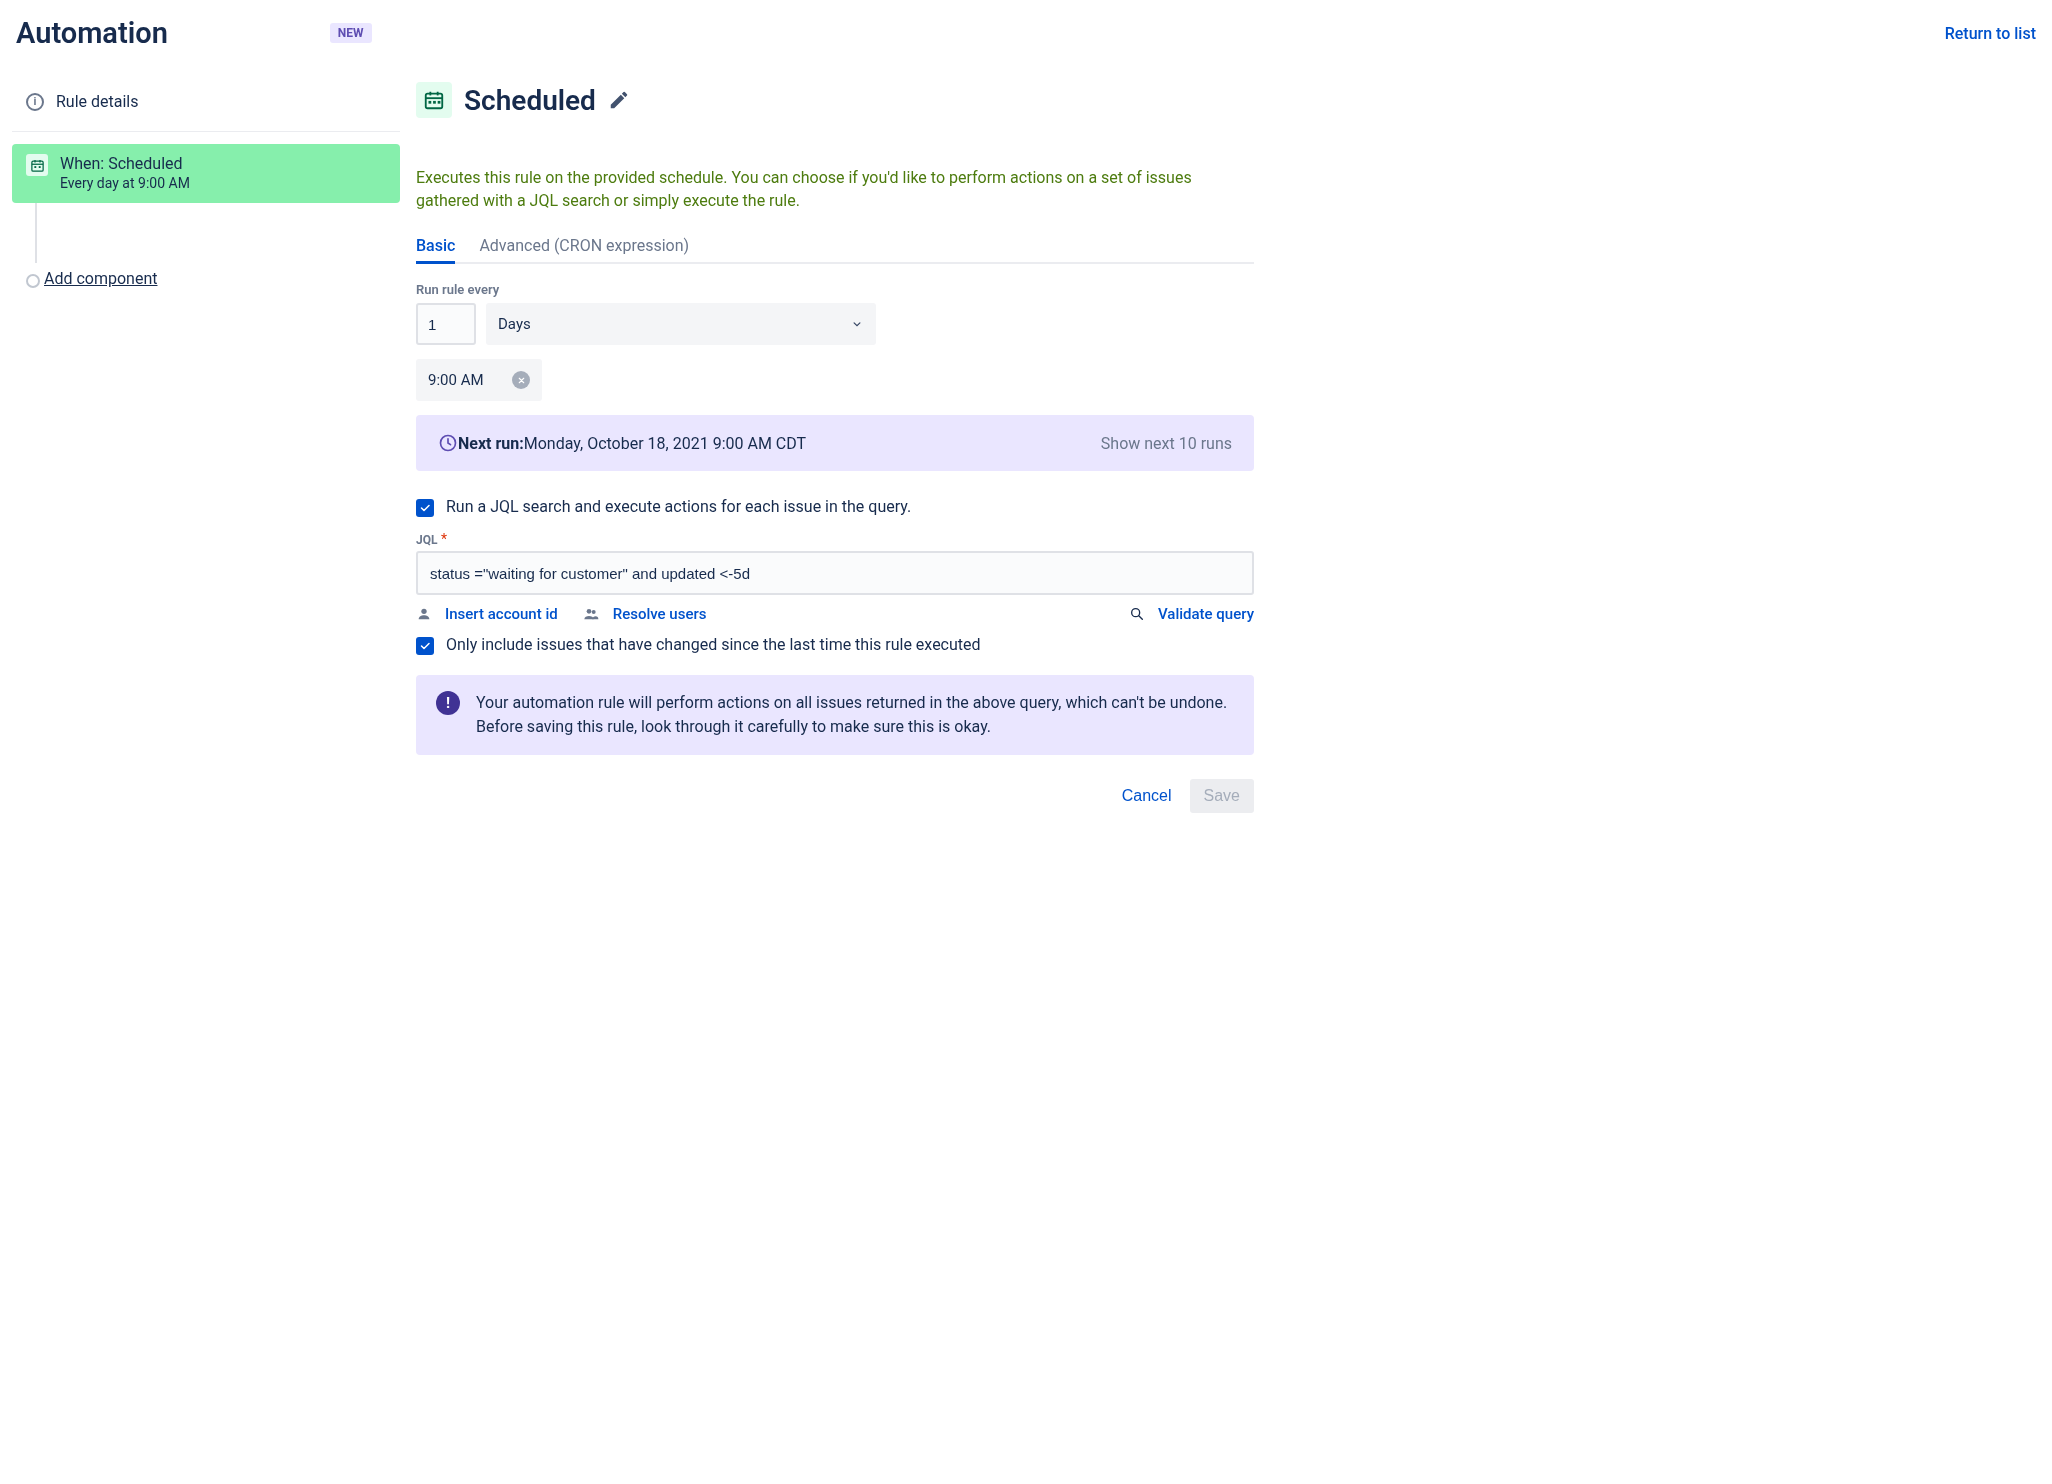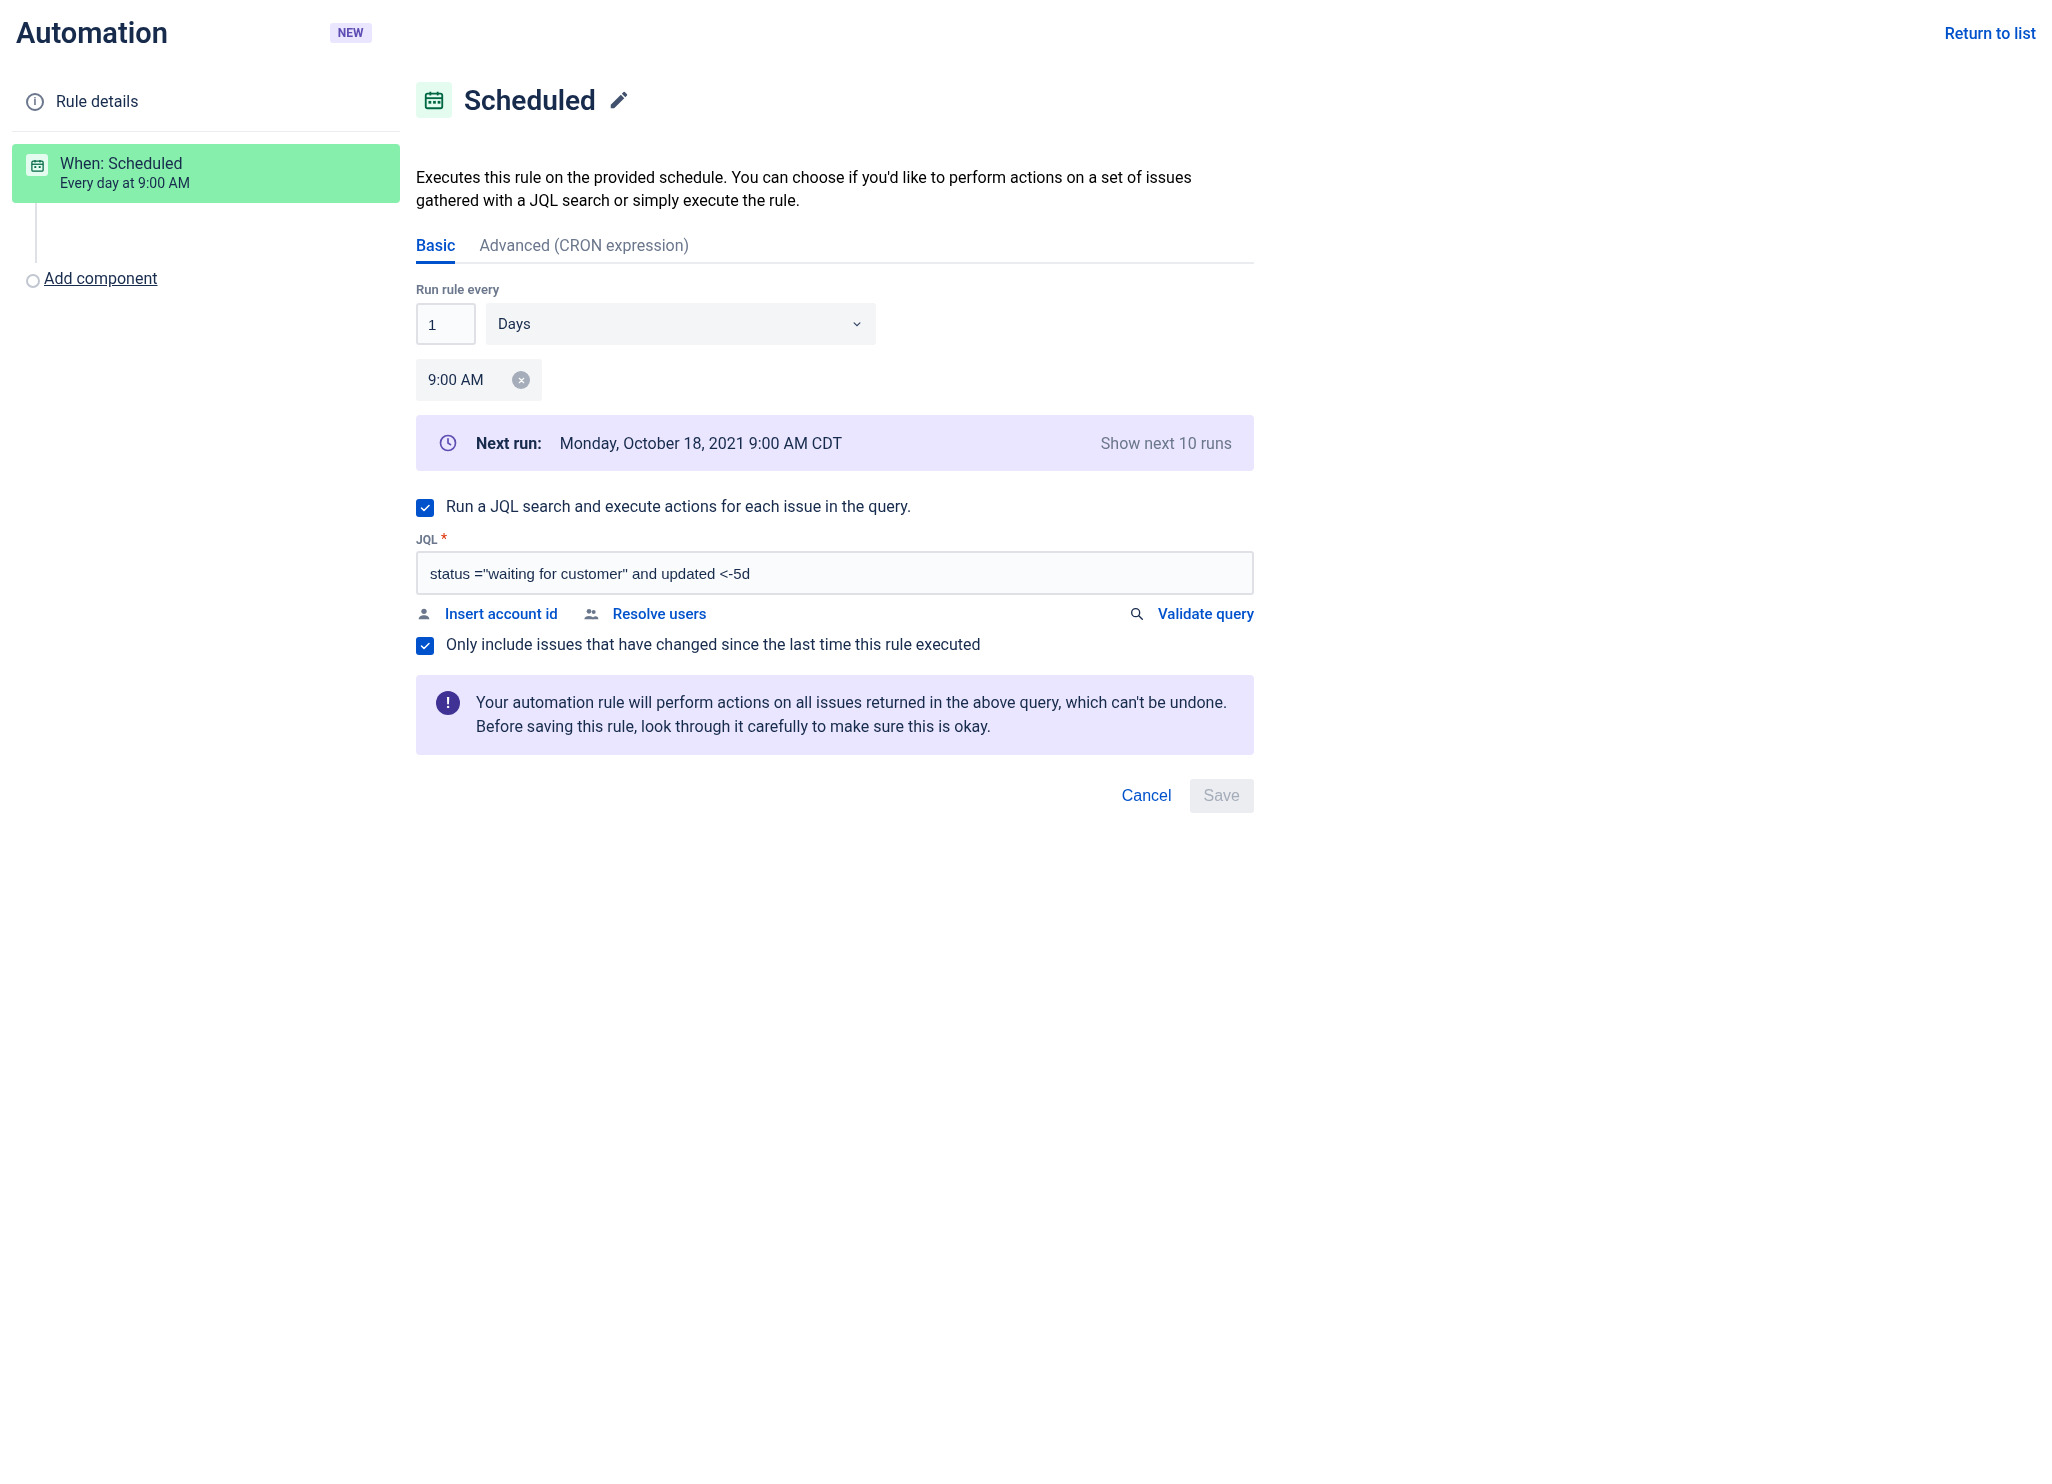--- a/index.html
+++ b/index.html
@@ -70,21 +70,21 @@
 .main { flex: 1; padding: 16px 16px 24px 16px; max-width: 870px; }
 .main-header { display: flex; align-items: center; gap: 12px; margin-bottom: 12px; }
 .cal-icon-lg {
   width: 36px; height: 36px; background: #E3FCEF; border-radius: 4px;
   display: inline-flex; align-items: center; justify-content: center;
 }
 .main-title { font-size: 28px; font-weight: 600; color: #172B4D; }
 .pencil {
   width: 22px; height: 22px; cursor: pointer;
 }
-.desc { font-size: 16px; color: #000000; line-height: 1.45; margin-bottom: 18px; margin-top: 48px; }
+.desc { font-size: 16px; color: #4d7c0f; line-height: 1.45; margin-bottom: 18px; margin-top: 48px; }
 .tabs { display: flex; border-bottom: 2px solid #EBECF0; margin-bottom: 18px; }
 .tab { padding: 6px 0; margin-right: 24px; font-size: 16px; color: #6B778C; cursor: pointer; }
 .tab.active { color: #0052CC; border-bottom: 3px solid #0052CC; font-weight: 500; margin-bottom: -2px; }
 .field-label { font-size: 13px; font-weight: 600; color: #6B778C; margin-bottom: 6px; }
 .row { display: flex; gap: 10px; margin-bottom: 14px; }
 .input-sm {
   width: 60px; height: 42px; background: #FAFBFC; border: 2px solid #DFE1E6;
   border-radius: 3px; padding: 0 10px; font-size: 15px; color: #172B4D;
 }
 .select {
@@ -96,21 +96,21 @@
 .select.w-time { width: 126px; }
 .select.w-tz { width: 320px; }
 .chevron { }
 .clear-x {
   width: 18px; height: 18px; background: #A5ADBA; border-radius: 50%;
   color: #fff; display: inline-flex; align-items: center; justify-content: center;
   font-size: 11px; cursor: pointer;
 }
 .nextrun-banner {
   background: #EAE6FF; border-radius: 4px; padding: 18px 22px;
-  display: flex; align-items: center; gap: 18px; margin: 14px 0 26px 0;
+  display: flex; align-items: center; margin: 14px 0 26px 0;
 }
 .clock-icon { color: #5E4DB2; }
 .nextrun-label { font-weight: 700; font-size: 16px; color: #172B4D; }
 .nextrun-value { font-size: 16px; color: #172B4D; }
 .show-runs { margin-left: auto; color: #6B778C; font-size: 16px; cursor: pointer; }
 .check-row { display: flex; align-items: flex-start; gap: 12px; margin: 6px 0 14px 0; }
 .checkbox {
   width: 18px; height: 18px; background: #0052CC; border-radius: 3px;
   display: inline-flex; align-items: center; justify-content: center; flex-shrink: 0;
   margin-top: 2px; cursor: pointer;

